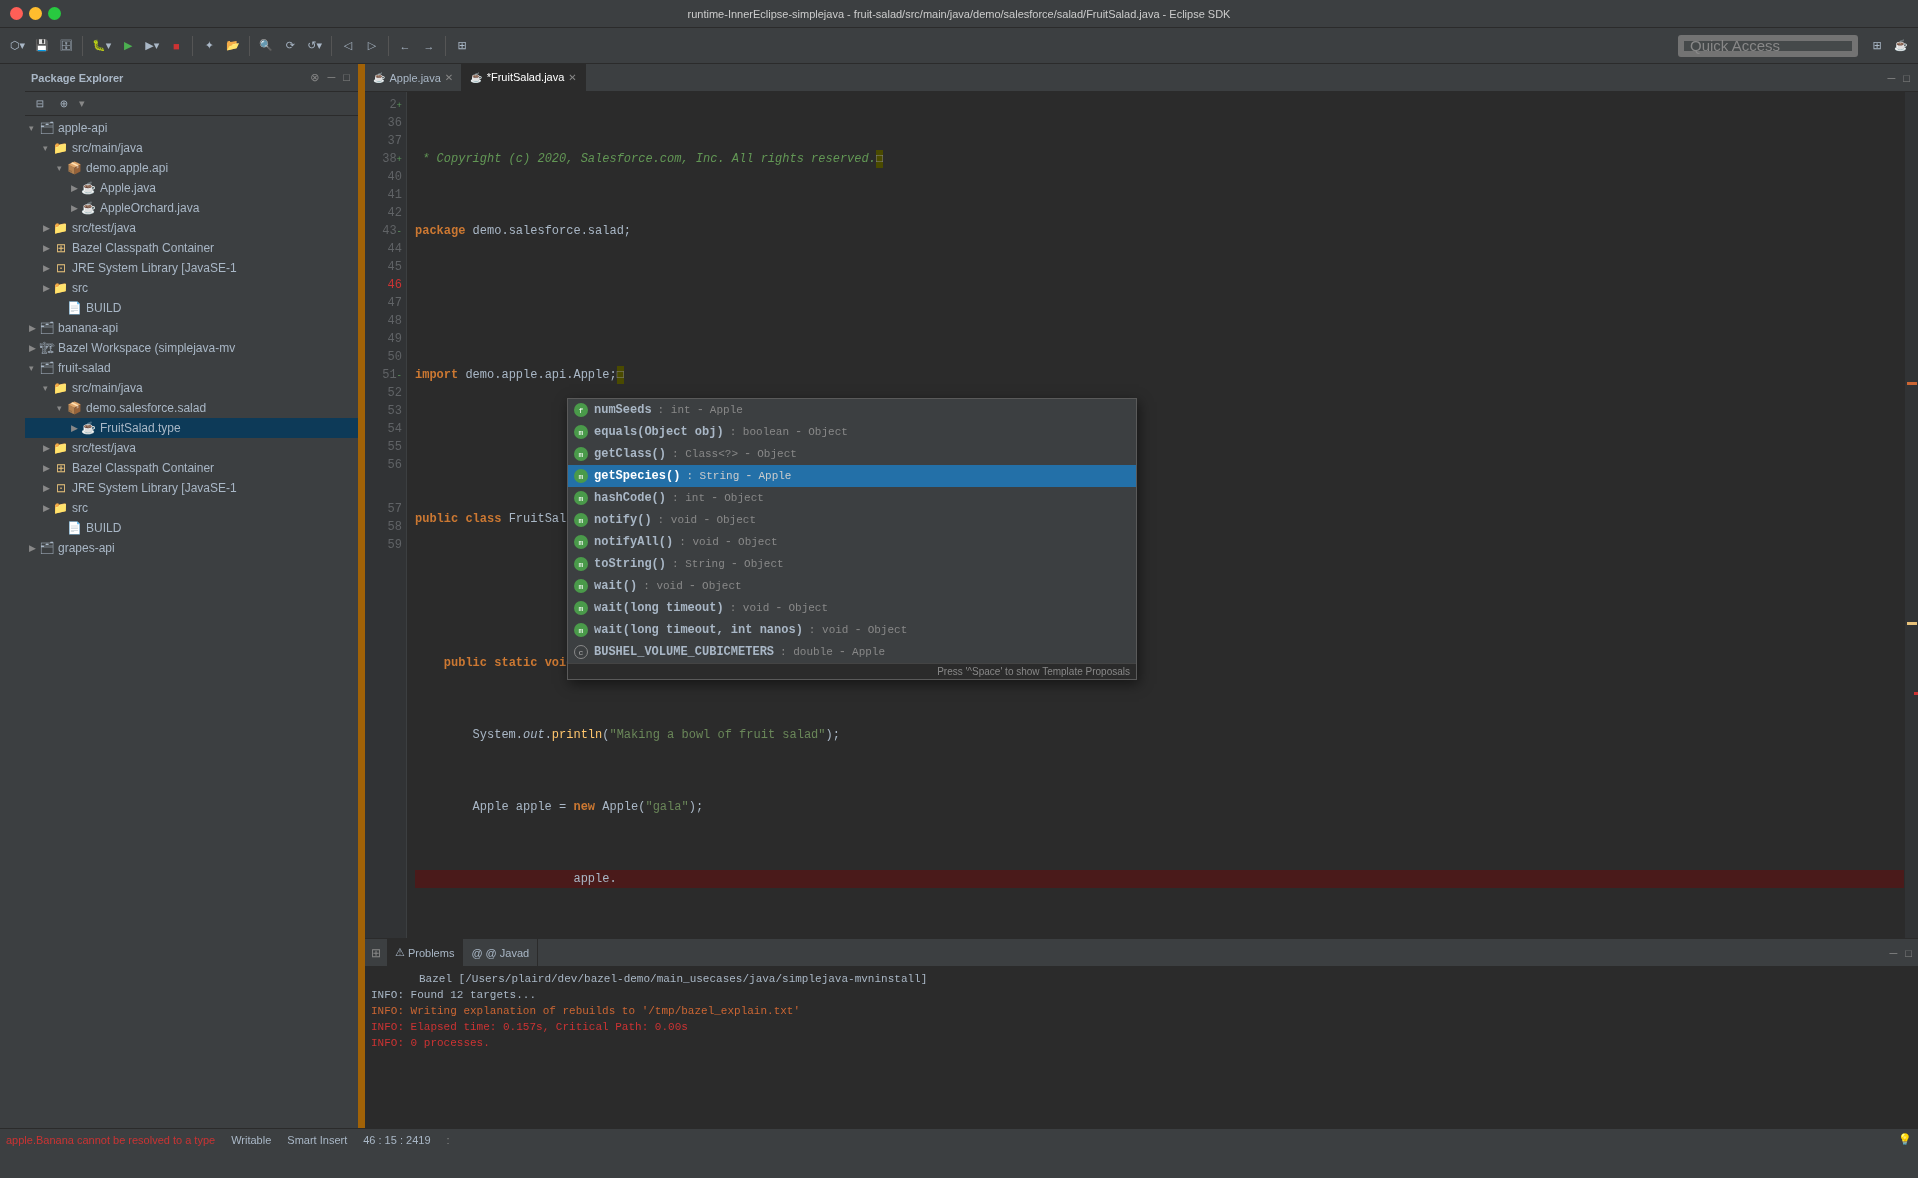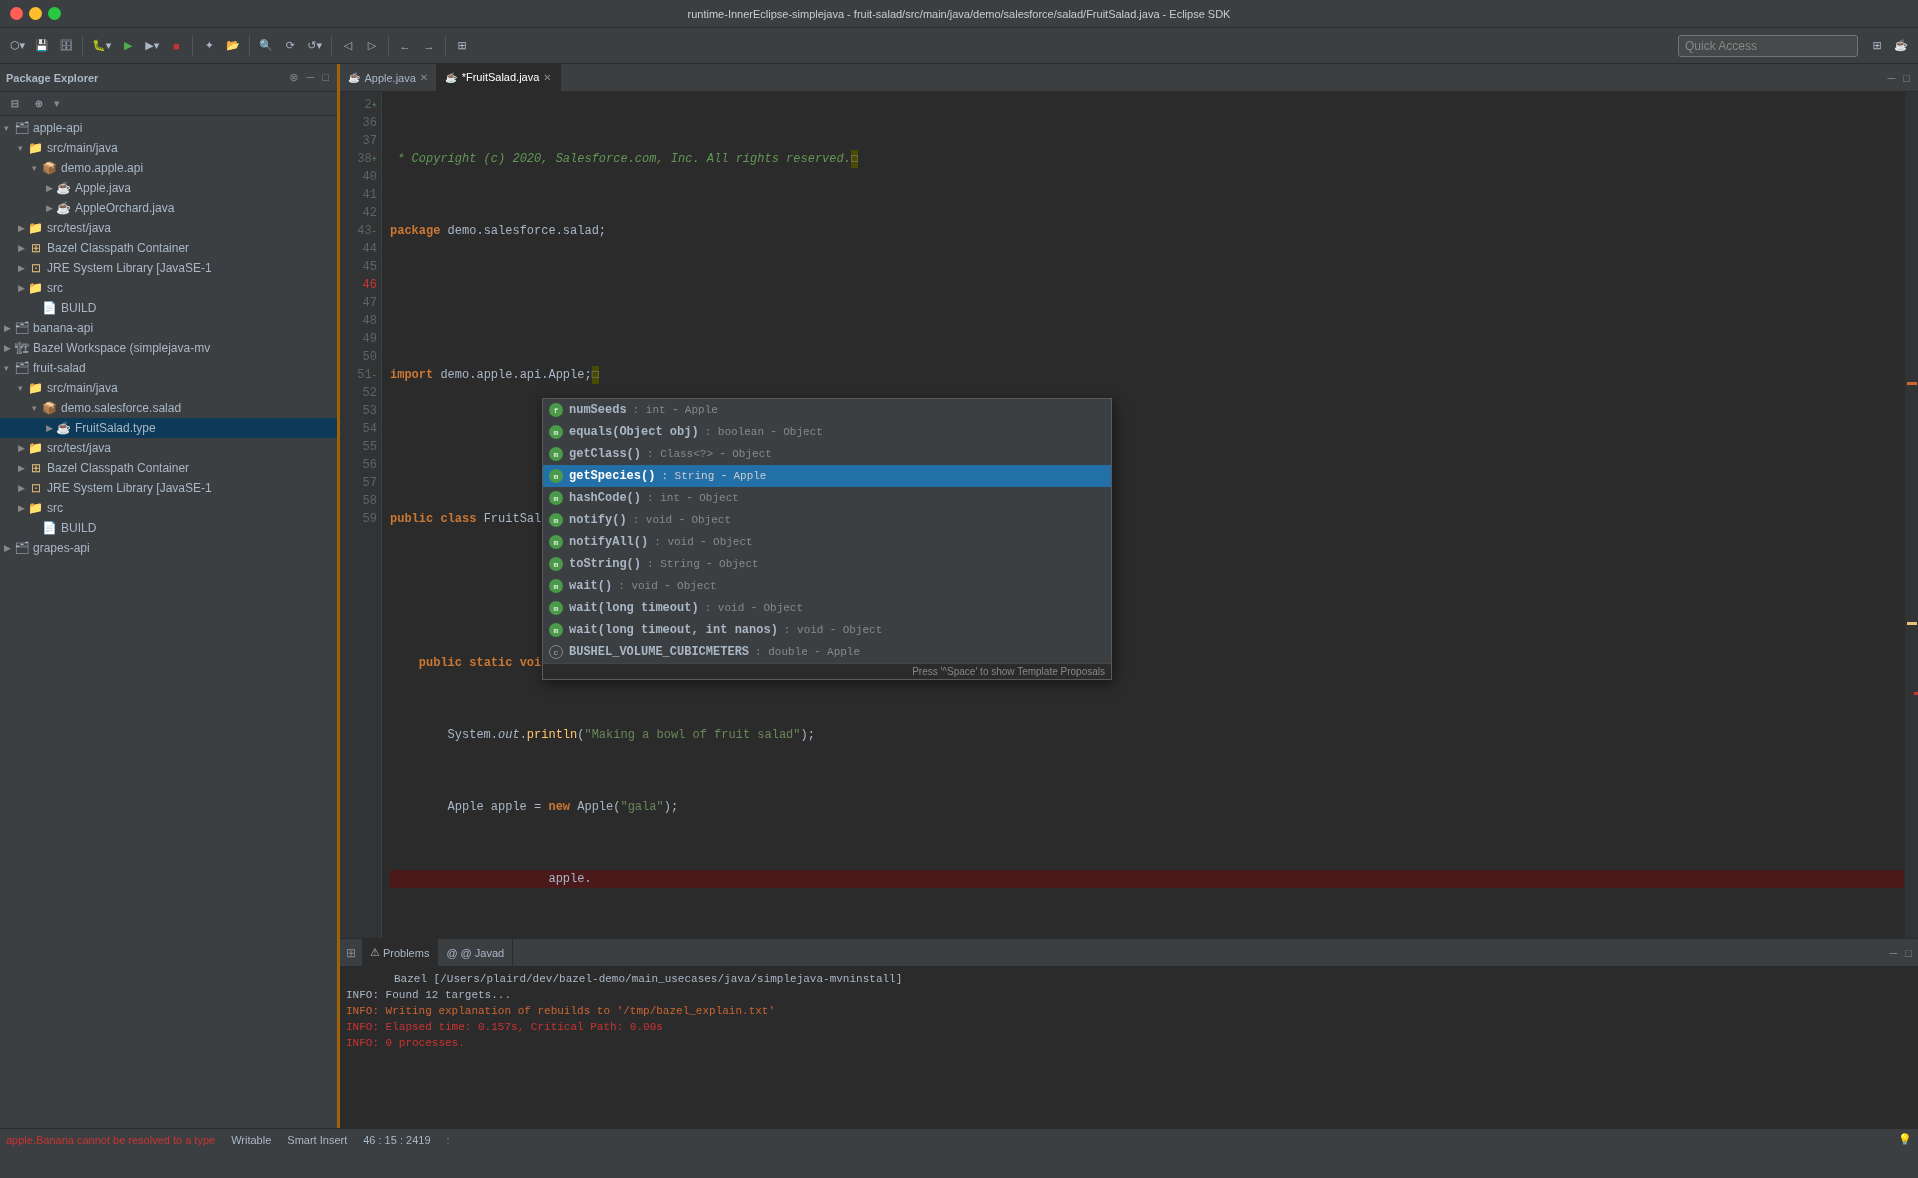--- a/index.html
+++ b/index.html
@@ -70,46 +70,47 @@
     }
     .toolbar-separator {
       width: 1px;
       height: 20px;
       background: #555;
       margin: 0 3px;
     }
     #quick-access-box {
       margin-left: auto;
       background: #45494a;
-      border: 1px solid #737373;
+      border: 6px solid #737373;
       border-radius: 3px;
       height: 22px;
       width: 180px;
       display: flex;
       align-items: center;
       padding: 0 6px;
       color: #888;
-      font-size: 12px;
+      font-size: 15px;
       cursor: text;
     }
 
     
     #main-layout {
       display: flex;
       height: calc(1178px - 28px - 36px - 28px - 22px);
     }
 
     
     #package-explorer {
       width: 340px;
       background: #3c3f41;
-      border-right: 3px solid #a16207;
+      border-right: 7px solid #a16207;
       display: flex;
       flex-direction: column;
       overflow: hidden;
+      margin-left: 25px;
     }
     #package-explorer-header {
       background: #3c3f41;
       padding: 4px 6px;
       display: flex;
       align-items: center;
       justify-content: space-between;
       border-bottom: 1px solid #2b2b2b;
       height: 28px;
     }
@@ -616,21 +617,21 @@
         <div style="height:18px;">47</div>
         <div style="height:18px;">48</div>
         <div style="height:18px;">49</div>
         <div style="height:18px;">50</div>
         <div style="height:18px;">51<span style="color:#5a9a5a;font-size:9px;">-</span></div>
         <div style="height:18px;">52</div>
         <div style="height:18px;">53</div>
         <div style="height:18px;">54</div>
         <div style="height:18px;">55</div>
         <div style="height:18px;">56</div>
-        <div style="height:18px;">57</div>
+        <div style="height:18px;margin-top:26px;">57</div>
         <div style="height:18px;">58</div>
         <div style="height:18px;">59</div>
       </div>
       <div id="code-content">
         <div id="code-lines">
           
           <div class="code-line">
             <span class="comment"> * <span style="color:#629755;font-style:italic;">Copyright (c) 2020, Salesforce.com, Inc. All rights reserved.</span></span><span style="background:#4a4a00;color:#888;">□</span>
           </div>
           

